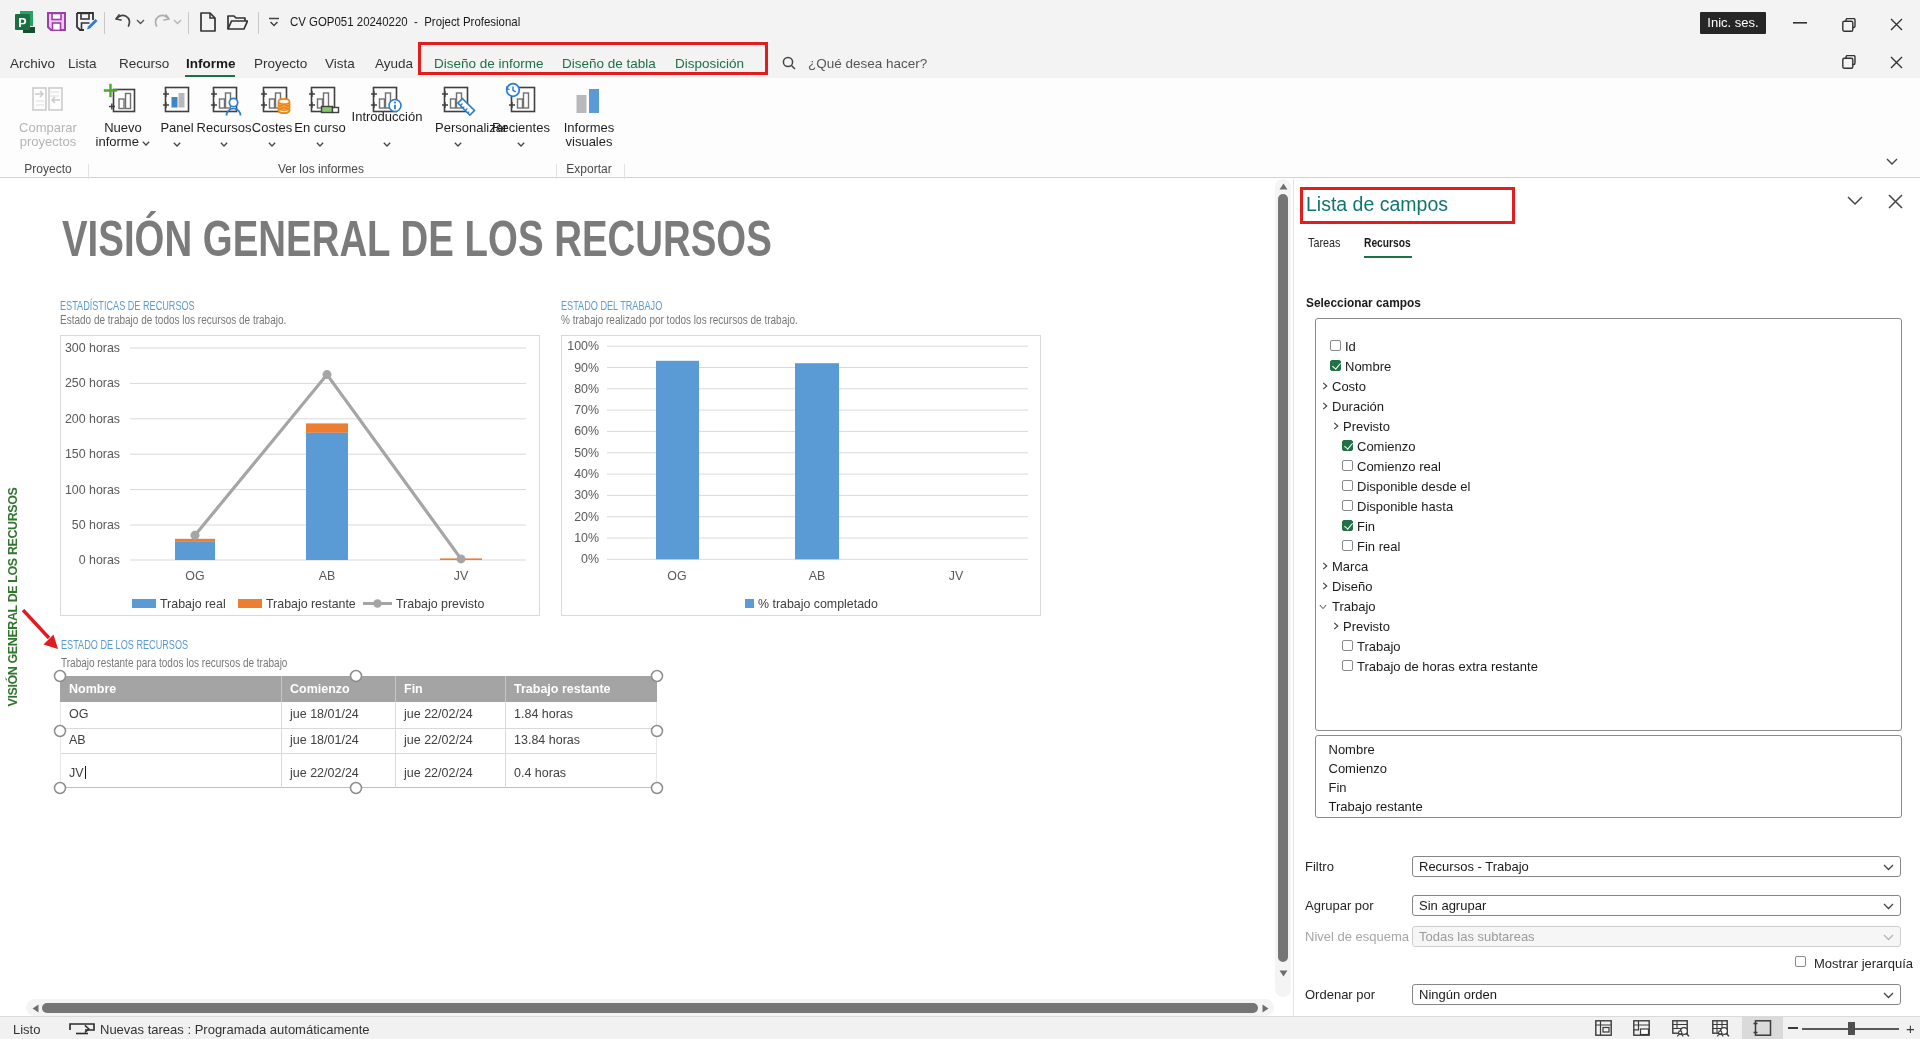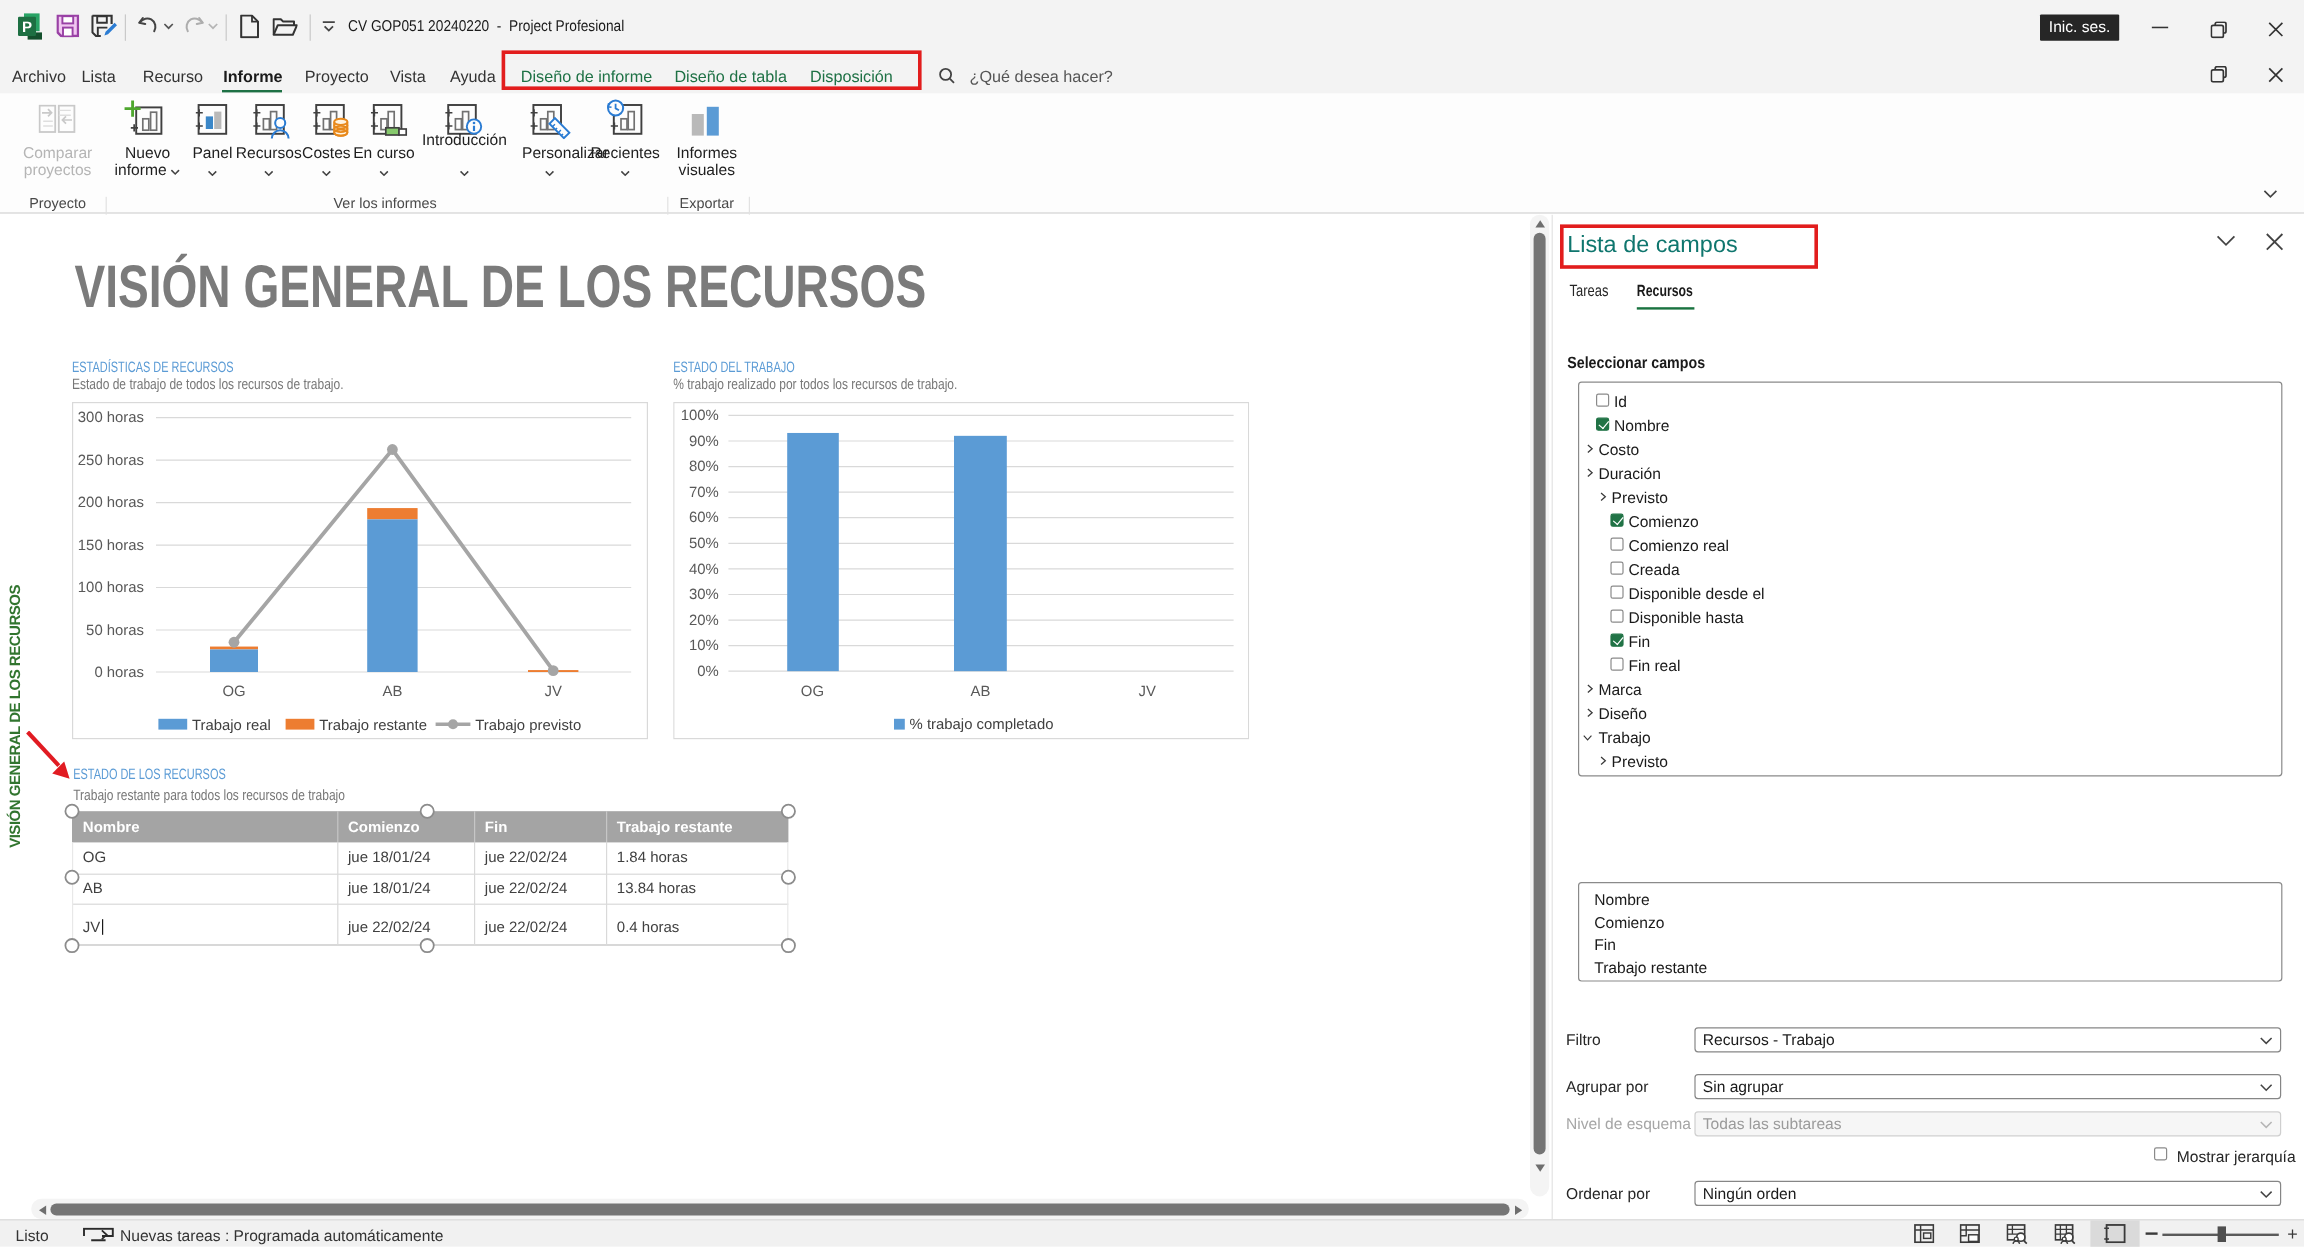--- a/index.html
+++ b/index.html
@@ -459,21 +459,21 @@
         <path d="M1 1 L8 8 L15 1" fill="none" stroke="#444" stroke-width="1.5"></path>
       </svg>
     <svg class="abs" style="left:592px;top:15px" width="15" height="15" viewBox="0 0 15 15">
         <path d="M1 1 L14 14 M14 1 L1 14" stroke="#444" stroke-width="1.5"></path>
       </svg>
     <div class="abs" style="left:12px;top:56px;font-size:13.5px;color:#262626;transform:scaleX(0.8);transform-origin:0 0;">Tareas</div>
     <div class="abs" style="left:68px;top:56px;font-size:13.5px;font-weight:bold;color:#1a1a1a;transform:scaleX(0.76);transform-origin:0 0;">Recursos</div>
     <div class="abs" style="left:68px;top:76.5px;width:48px;height:2.5px;background:#1a7340;"></div>
     <div class="abs" style="left:10px;top:116px;font-size:13.5px;font-weight:bold;color:#1a1a1a;transform:scaleX(0.88);transform-origin:0 0;">Seleccionar campos</div>
 
-    <div class="listbox" style="top:139px;height:329px;padding-top:6px;">
+    <div class="listbox" style="top:139px;height:413px;padding-top:18px;">
       <div class="li">
           <span class="cbx" style="left:14px"></span>
           <span class="txt" style="left:29px">Id</span>
         </div>
       <div class="li">
           <span class="cbx on" style="left:14px"></span>
           <span class="txt" style="left:29px">Nombre</span>
         </div>
       <div class="li">
           <svg class="arr" style="left:5px" width="8" height="9" viewBox="0 0 8 9">
@@ -493,24 +493,20 @@
           </svg>
           <span class="txt" style="left:27px">Previsto</span>
         </div>
       <div class="li">
           <span class="cbx on" style="left:26px"></span>
           <span class="txt" style="left:41px">Comienzo</span>
         </div>
       <div class="li">
           <span class="cbx" style="left:26px"></span>
           <span class="txt" style="left:41px">Comienzo real</span>
-        </div>
-      <div class="li">
-          <span class="cbx" style="left:26px"></span>
-          <span class="txt" style="left:41px">Creada</span>
         </div>
       <div class="li">
           <span class="cbx" style="left:26px"></span>
           <span class="txt" style="left:41px">Disponible desde el</span>
         </div>
       <div class="li">
           <span class="cbx" style="left:26px"></span>
           <span class="txt" style="left:41px">Disponible hasta</span>
         </div>
       <div class="li">

